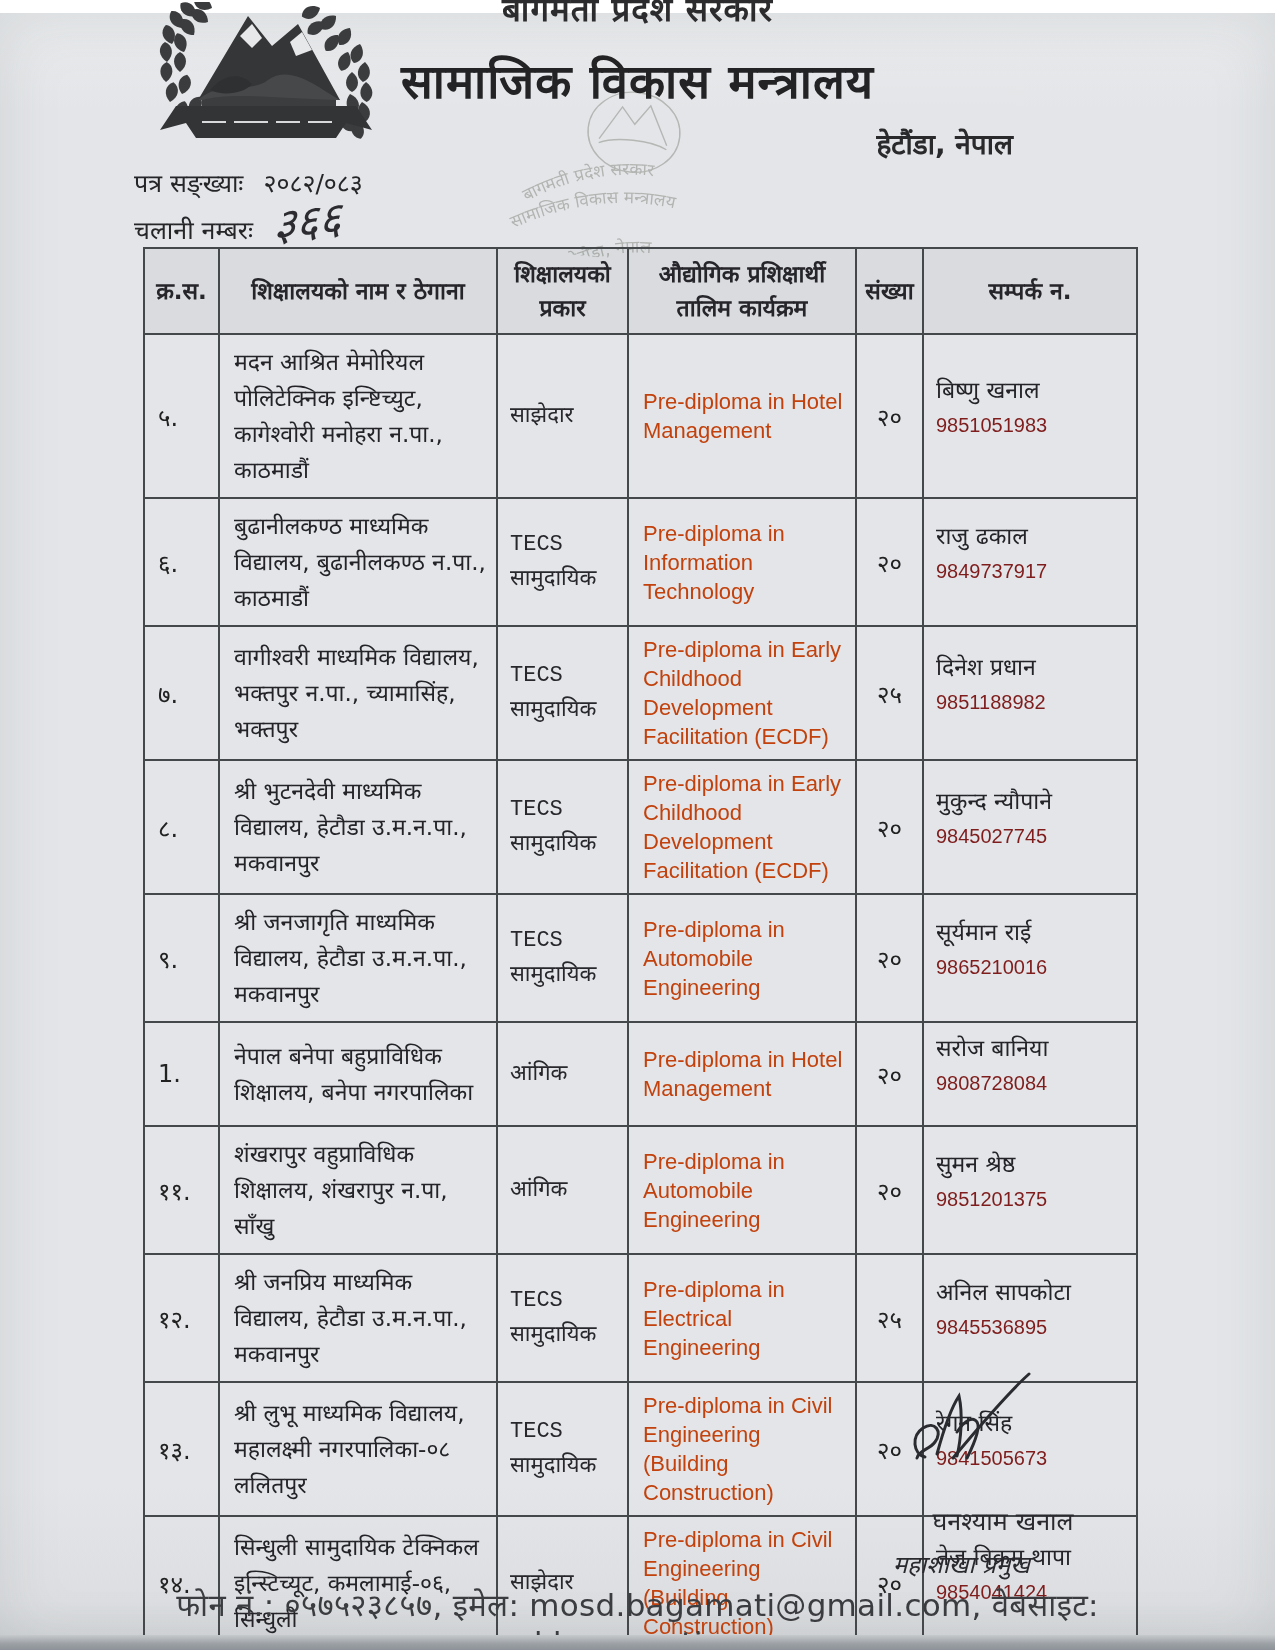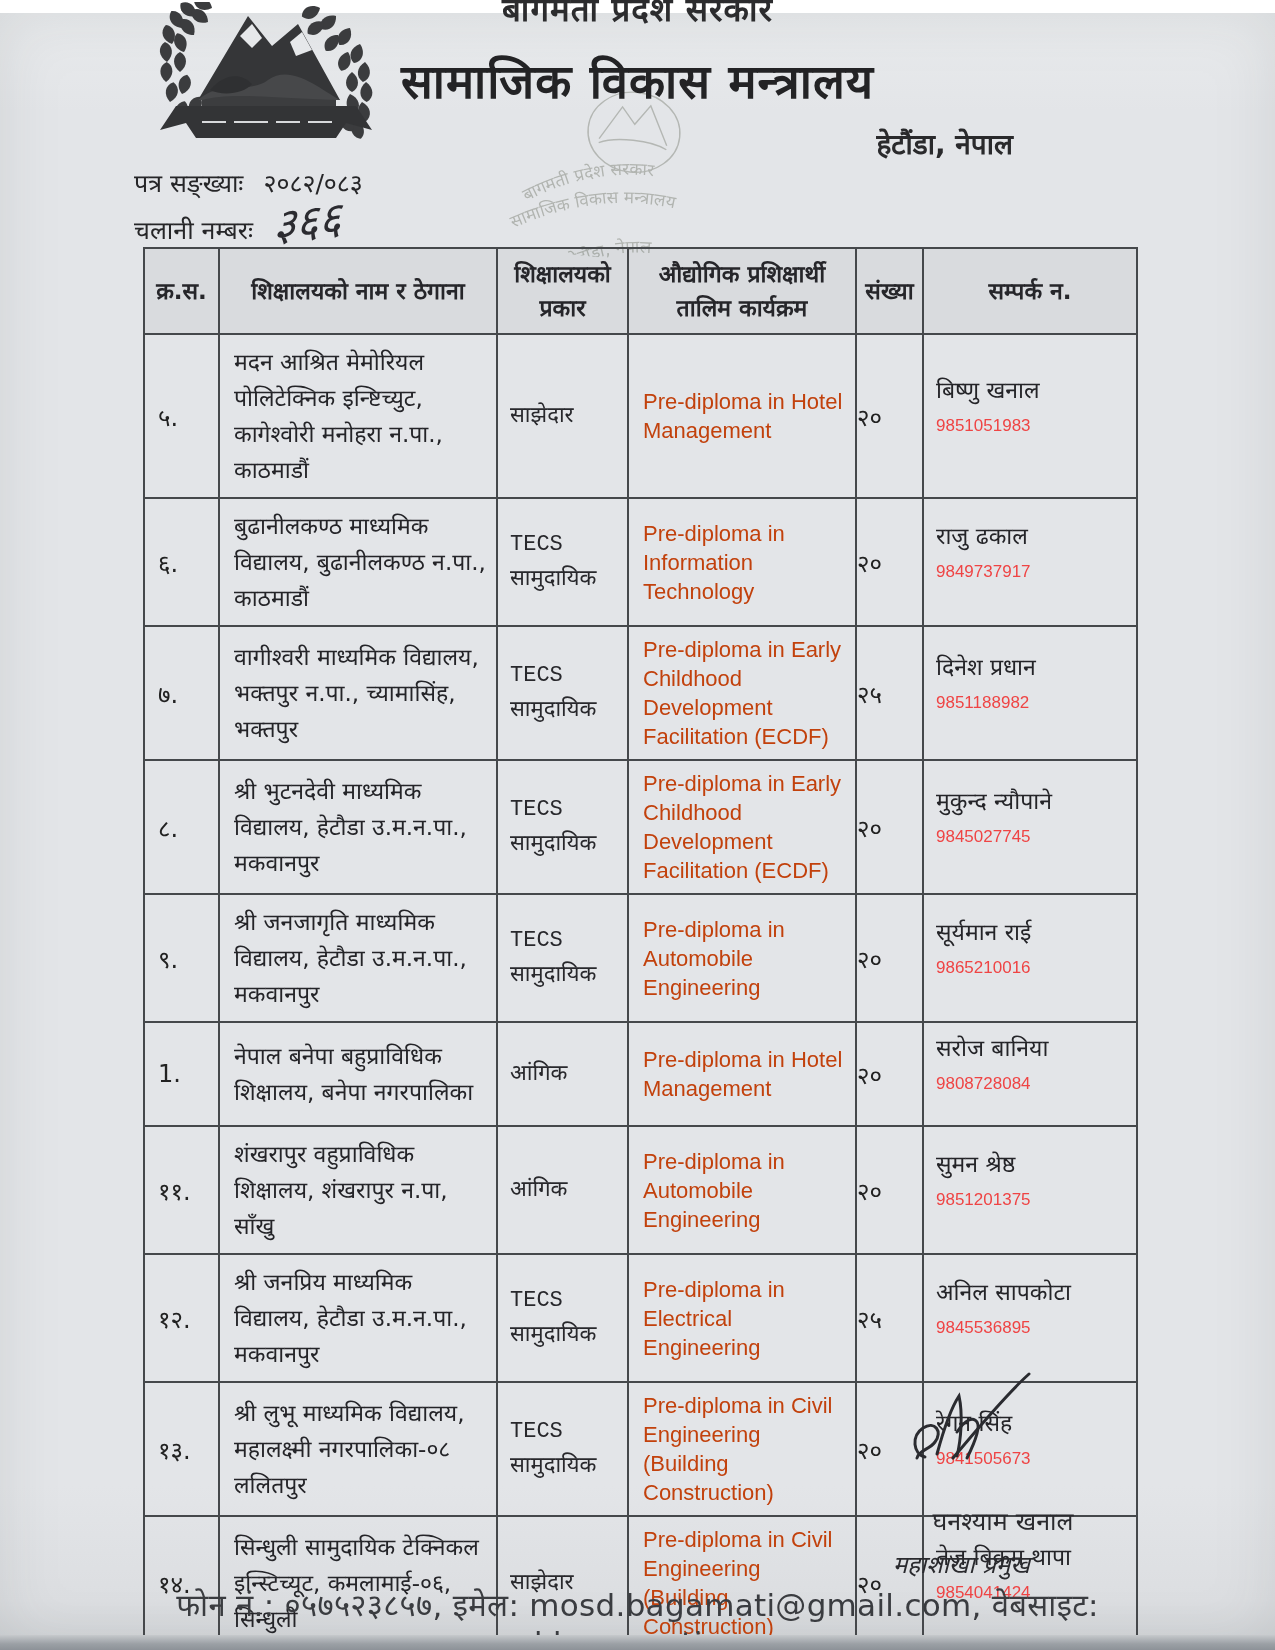--- a/index.html
+++ b/index.html
@@ -49,23 +49,23 @@
     border:2px solid #45484b; vertical-align:middle;
   }
   table.main th{
     font-size:23px; font-weight:bold; text-align:center; color:#26262a;
     padding:8px 4px; line-height:34px; background:rgba(90,95,100,.07);
   }
   td.c-sn{ font-size:24px; padding-left:13px; }
   td.c-name{ font-size:23px; line-height:36px; padding:9px 6px 9px 14px; color:#242428; }
   td.c-type{ font-size:22px; line-height:35px; padding:6px 4px 6px 12px; white-space:pre-line; color:#28282c;font-family:Liberation Mono, monospace; }
   td.c-prog{ font-family:"Liberation Sans", sans-serif; font-size:22px; line-height:29px; padding:8px 6px 8px 14px; color:#c2410c; }
-  td.c-count{ font-size:24px; text-align:left; }
+  td.c-count{ font-size:24px; text-align:center; }
   td.c-contact{ font-size:23px; line-height:35px; padding:8px 4px 24px 12px; color:#242428; }
-  .phone{ font-family:"Liberation Sans", sans-serif; font-size:17px; color:#ef4444; }
+  .phone{ font-family:"Liberation Sans", sans-serif; font-size:20px; color:#7f1d1d; }
   td.c-total-label{ font-size:24px; font-weight:bold; text-align:center; padding:12px 0; padding-right:225px; }
   td.c-total-count{ font-size:24px; text-align:center; }
   .signature{ position:absolute; left:903px; top:1362px; }
   .sig-name{ position:absolute; left:893px; top:1503px; width:220px; text-align:center; font-size:25px; color:#2a2a2e; }
   .sig-title{ position:absolute; left:893px; top:1547px; width:220px; text-align:left; font-size:24px; color:#2a2a2e;font-style:italic; }
   .footer-line{
     position:absolute; left:0; top:1583px; width:100%; text-align:center;
     font-size:31px; color:#3a3c40; letter-spacing:.3px;
   }
 </style>

